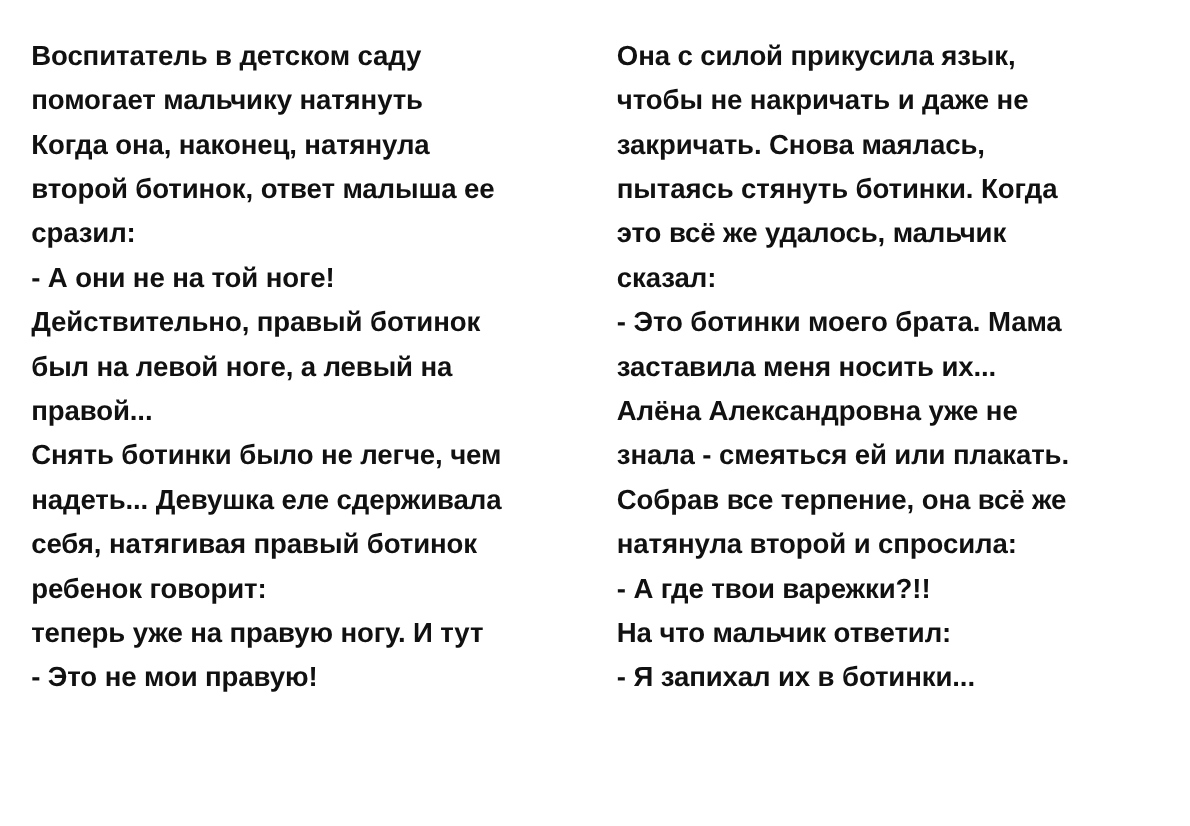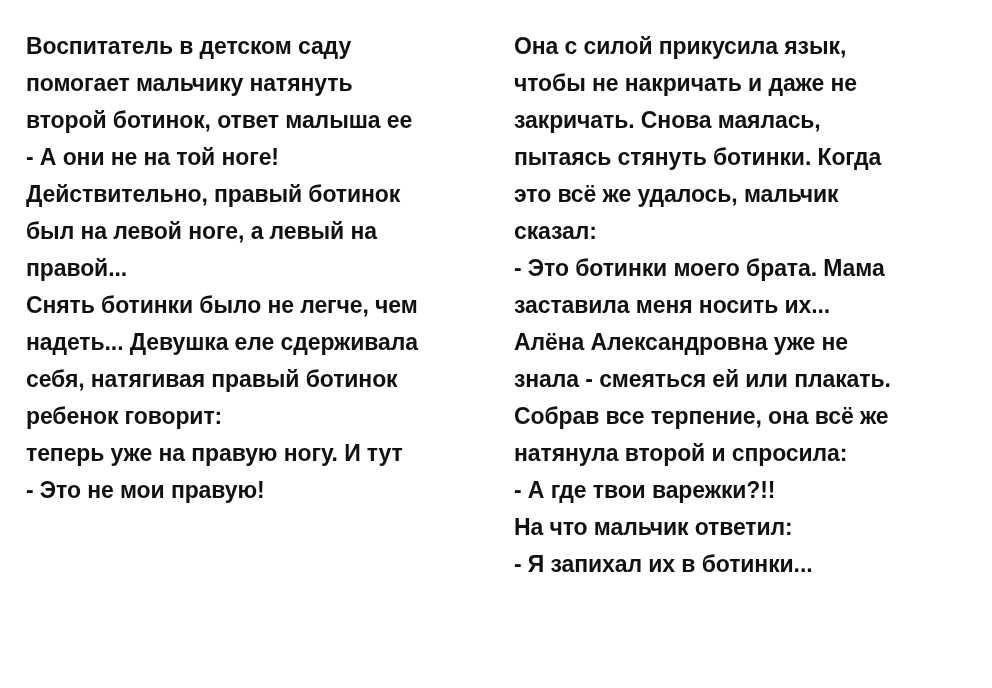--- a/index.html
+++ b/index.html
@@ -51,21 +51,23 @@
 </style>
 </head>
 <body>
 
 <div class="page">
   <div class="columns">
 
     <div class="column">
       <div class="line">Воспитатель в детском саду</div>
       <div class="line">помогает мальчику натянуть</div>
+      <div class="line">Когда она, наконец, натянула</div>
       <div class="line">второй ботинок, ответ малыша ее</div>
+      <div class="line">сразил:</div>
       <div class="line">- А они не на той ноге!</div>
       <div class="line">Действительно, правый ботинок</div>
       <div class="line">был на левой ноге, а левый на</div>
       <div class="line">правой...</div>
       <div class="line">Снять ботинки было не легче, чем</div>
       <div class="line">надеть... Девушка еле сдерживала</div>
       <div class="line">себя, натягивая правый ботинок</div>
       <div class="line">ребенок говорит:</div>
       <div class="line">теперь уже на правую ногу. И тут</div>
       <div class="line">- Это не мои правую!</div>

